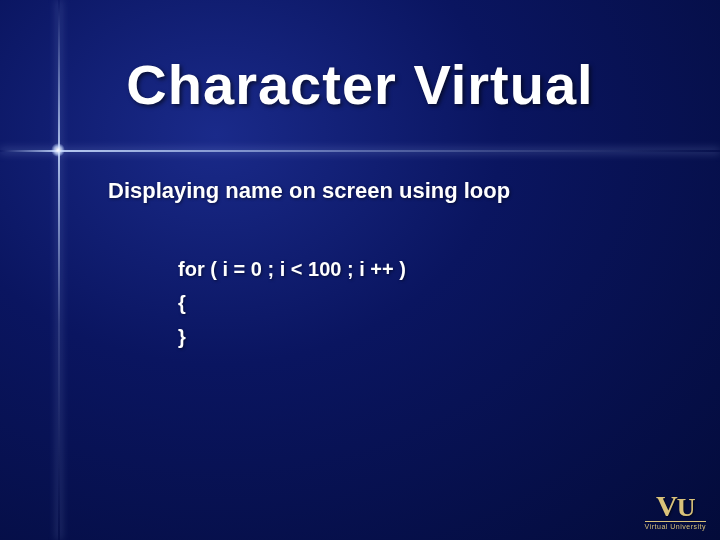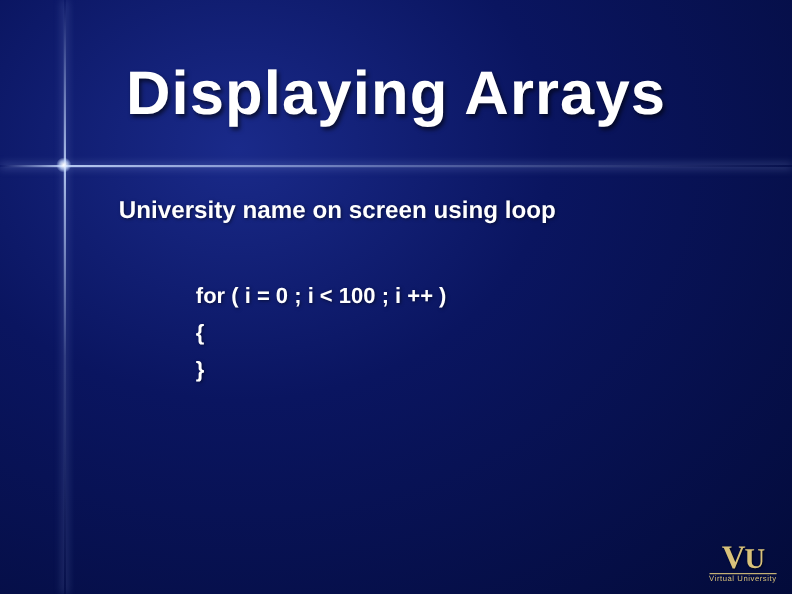--- a/index.html
+++ b/index.html
@@ -99,23 +99,23 @@
     padding-top: 1px;
   }
 </style>
 </head>
 <body>
 
 <div class="flare-h"></div>
 <div class="flare-v"></div>
 <div class="flare-core"></div>
 
-<div class="title">Displaying Arrays</div>
+<div class="title">Character Virtual</div>
 
-<div class="subtitle">University name on screen using loop</div>
+<div class="subtitle">Displaying name on screen using loop</div>
 
 <div class="code-block">
   <div>for ( i = 0 ; i &lt; 100 ; i ++ )</div>
   <div>{</div>
   <div>}</div>
 </div>
 
 <div class="logo">
   <div class="logo-top"><span class="v">V</span><span>U</span></div>
   <div class="logo-bottom">Virtual University</div>

